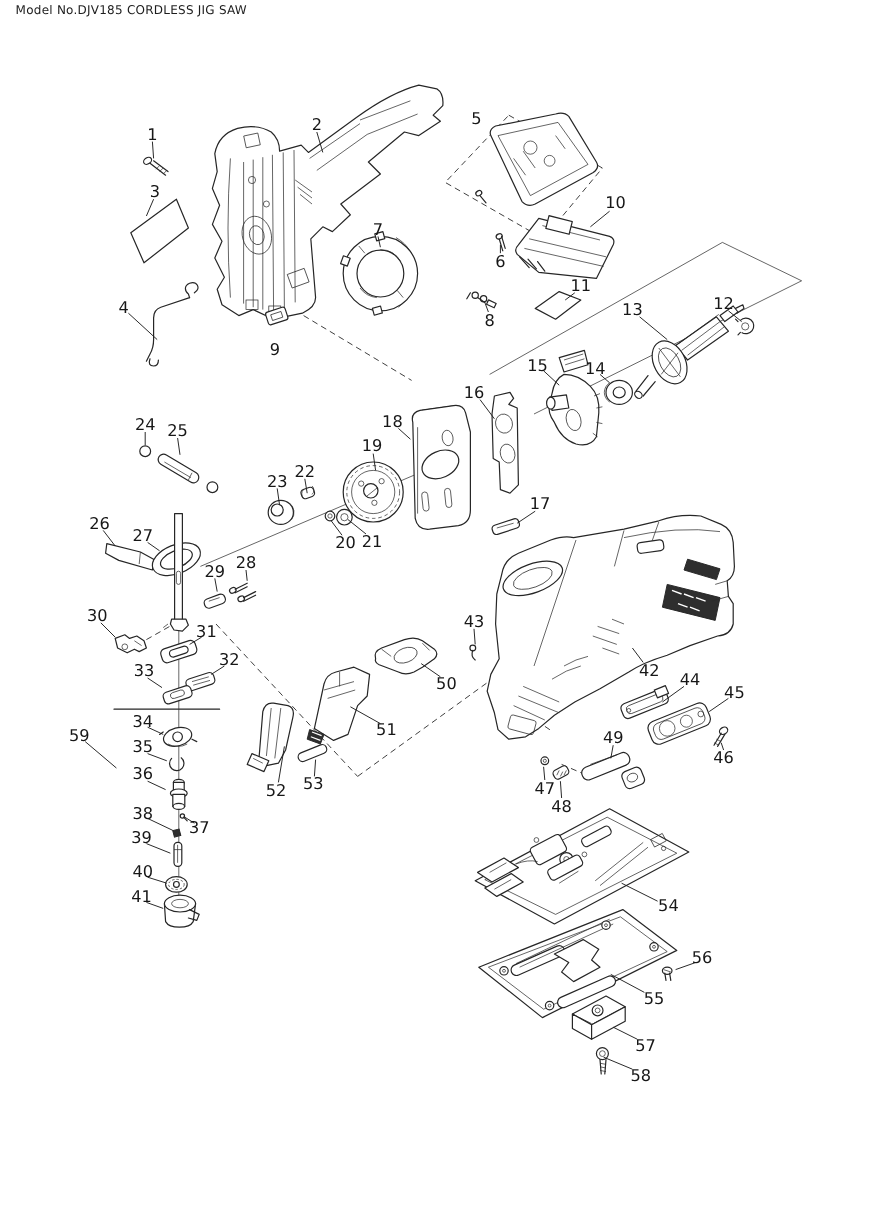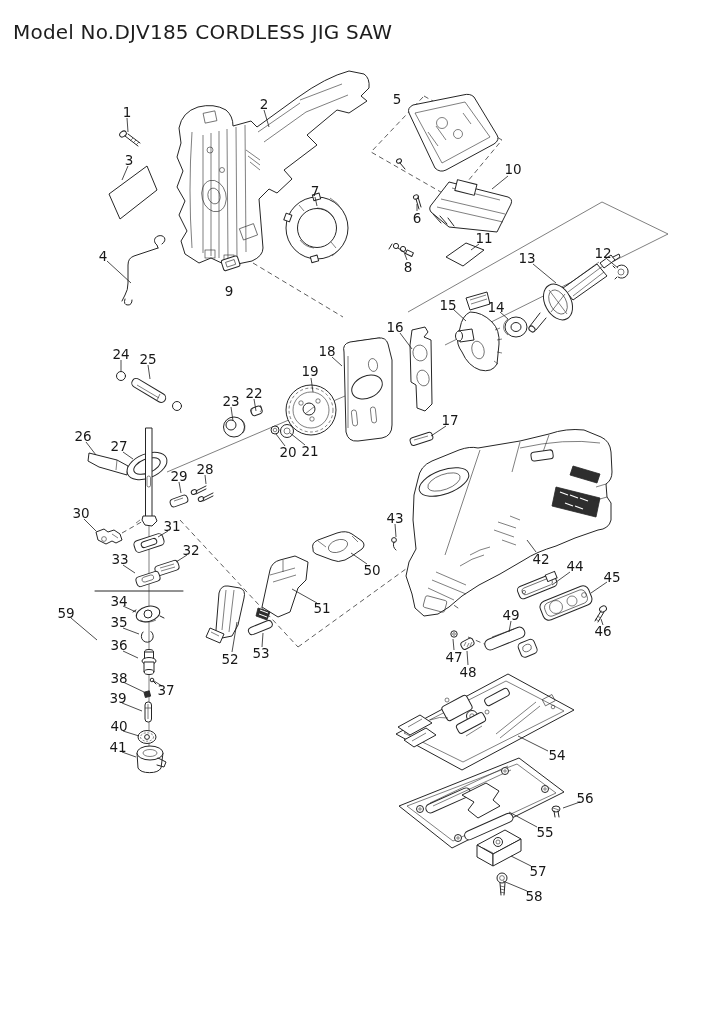--- a/index.html
+++ b/index.html
@@ -1,18 +1,18 @@
 <!DOCTYPE html>
 <html><head>
 <meta charset="utf-8">
 <style>
   html,body { margin:0; padding:0; background:#ffffff; }
   .page { position:relative; width:724px; height:1024px; background:#ffffff; overflow:hidden;
           font-family:"DejaVu Sans","Liberation Sans",sans-serif; }
-  .title { position:absolute; left:13px; top:20px; font-size:20px; font-weight:400;
+  .title { position:absolute; left:13px; top:4px; font-size:10px; font-weight:400;
            color:#1d1d1d; letter-spacing:0.2px; }
   svg { position:absolute; left:0; top:0; }
   .s  { fill:none; stroke:#262626; stroke-width:1; stroke-linecap:round; stroke-linejoin:round; }
   .w  { fill:#ffffff; stroke:#262626; stroke-width:1; stroke-linejoin:round; }
   .t  { fill:none; stroke:#2a2a2a; stroke-width:0.6; }
   .d  { fill:none; stroke:#2a2a2a; stroke-width:0.75; stroke-dasharray:5 3.5; }
   .dk { fill:#2e2e2e; stroke:#262626; stroke-width:0.8; }
   .leader { stroke:#202020; stroke-width:0.8; }
   text.callout { font-family:"DejaVu Sans","Liberation Sans",sans-serif; font-size:13.5px;
                  fill:#171717; text-anchor:middle; }

